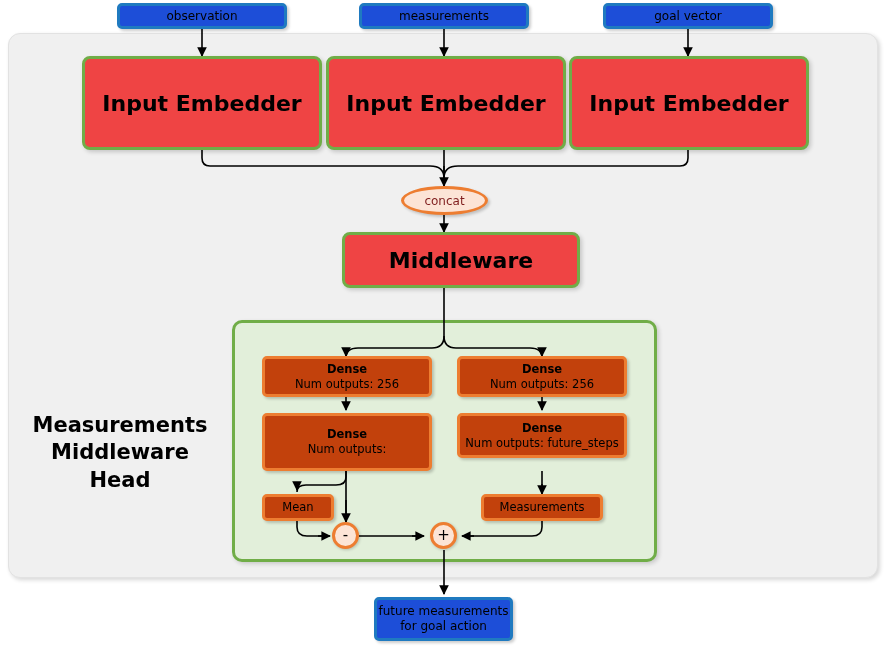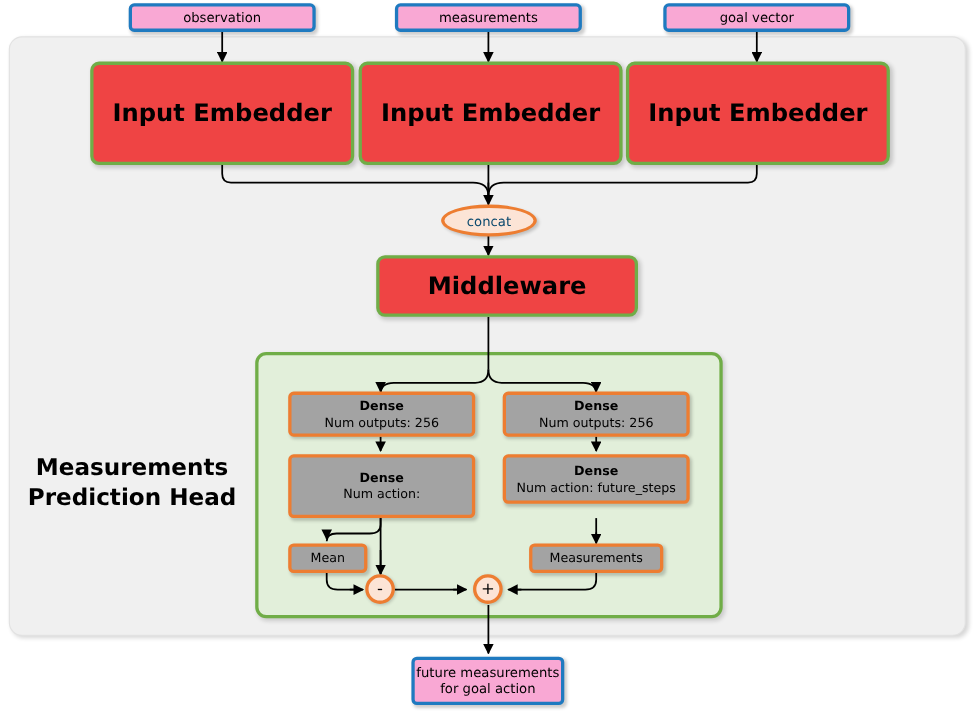--- a/index.html
+++ b/index.html
@@ -48,21 +48,21 @@
   
   .head-container {
     background: #e2efda;
     border: 3px solid #70ad47;
     border-radius: 10px;
     box-shadow: 2px 2px 4px rgba(0,0,0,0.16);
   }
 
   
   .io-box {
-    background: #f9a8d4;
+    background: #1d4ed8;
     border: 3px solid #1f7ac0;
     border-radius: 5px;
     box-shadow: 2px 2px 3px rgba(0,0,0,0.2);
     font-size: 12px;
     color: #000;
     line-height: 1.25;
   }
 
   
   .green-box {
@@ -70,38 +70,38 @@
     border: 3px solid #70ad47;
     border-radius: 8px;
     box-shadow: 2px 2px 4px rgba(0,0,0,0.18);
     font-size: 22px;
     font-weight: bold;
     color: #000;
   }
 
   
   .orange-box {
-    background: #a3a3a3;
+    background: #c2410c;
     border: 3px solid #ed7d31;
     border-radius: 5px;
     box-shadow: 2px 2px 3px rgba(0,0,0,0.2);
     font-size: 11.5px;
     color: #000;
     line-height: 1.3;
   }
   .orange-box .l1 { font-weight: bold; }
 
   
   .ellipse-node {
     background: #fce4d6;
     border: 3px solid #ed7d31;
     border-radius: 50%;
     box-shadow: 2px 2px 3px rgba(0,0,0,0.2);
     font-size: 12px;
-    color: #0c4a6e;
+    color: #7f1d1d;
     text-align: right;
   }
 
   
   .op-circle {
     background: #fce4d6;
     border: 3px solid #ed7d31;
     border-radius: 50%;
     box-shadow: 1px 1px 3px rgba(0,0,0,0.2);
     font-size: 15px;
@@ -122,21 +122,21 @@
 <body>
 
 <div id="canvas">
 
   <div class="node outer-container" style="left:8px; top:33px; width:870px; height:545px;"></div>
 
   <div class="node head-container" style="left:232px; top:320px; width:425px; height:242px;"></div>
 
   <div class="head-title" style="left:20px; top:412px; width:200px;">
     <div>Measurements</div>
-    <div>Prediction Head</div>
+    <div>Middleware Head</div>
   </div>
 
   <svg class="edges" viewBox="0 0 890 650">
     <defs>
       <marker id="arrow" viewBox="0 0 10 10" refX="9" refY="5" markerWidth="6" markerHeight="6" orient="auto-start-reverse">
         <path d="M 0 0 L 10 5 L 0 10 z" fill="#000000"></path>
       </marker>
     </defs>
     <g fill="none" stroke="#000000" stroke-width="1.6">
 
@@ -210,35 +210,35 @@
     <span>Middleware</span>
   </div>
 
   <div class="node orange-box" style="left:262px; top:356px; width:170px; height:41px;">
     <span class="l1">Dense</span>
     <span>Num outputs: 256</span>
   </div>
 
   <div class="node orange-box" style="left:262px; top:413px; width:170px; height:58px;">
     <span class="l1">Dense</span>
-    <span>Num action:</span>
+    <span>Num outputs:</span>
   </div>
 
   <div class="node orange-box" style="left:262px; top:494px; width:72px; height:27px;">
     <span>Mean</span>
   </div>
 
   <div class="node orange-box" style="left:457px; top:356px; width:170px; height:41px;">
     <span class="l1">Dense</span>
     <span>Num outputs: 256</span>
   </div>
 
   <div class="node orange-box" style="left:457px; top:413px; width:170px; height:45px;">
     <span class="l1">Dense</span>
-    <span>Num action: future_steps</span>
+    <span>Num outputs: future_steps</span>
   </div>
 
   <div class="node orange-box" style="left:481px; top:494px; width:122px; height:27px;">
     <span>Measurements</span>
   </div>
 
   <div class="node op-circle" style="left:332px; top:522px; width:27px; height:27px;">
     <span>-</span>
   </div>
 

